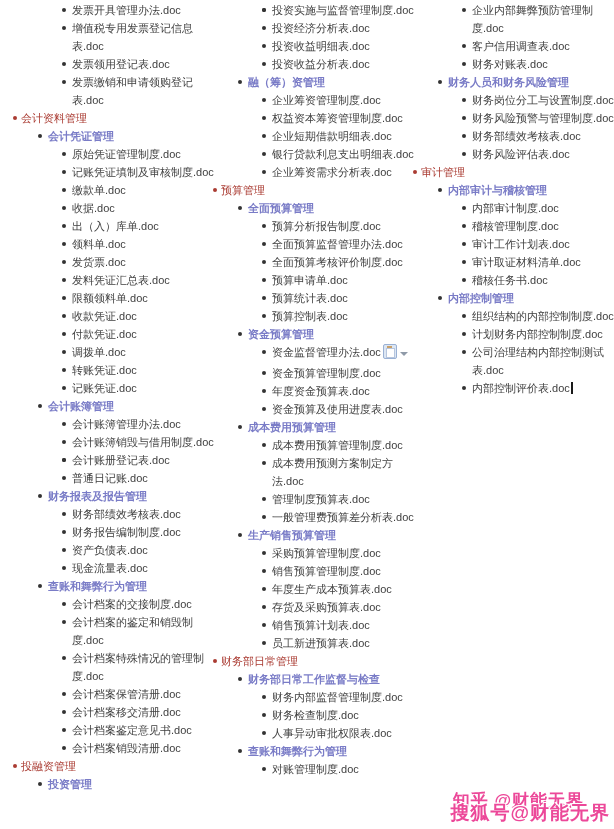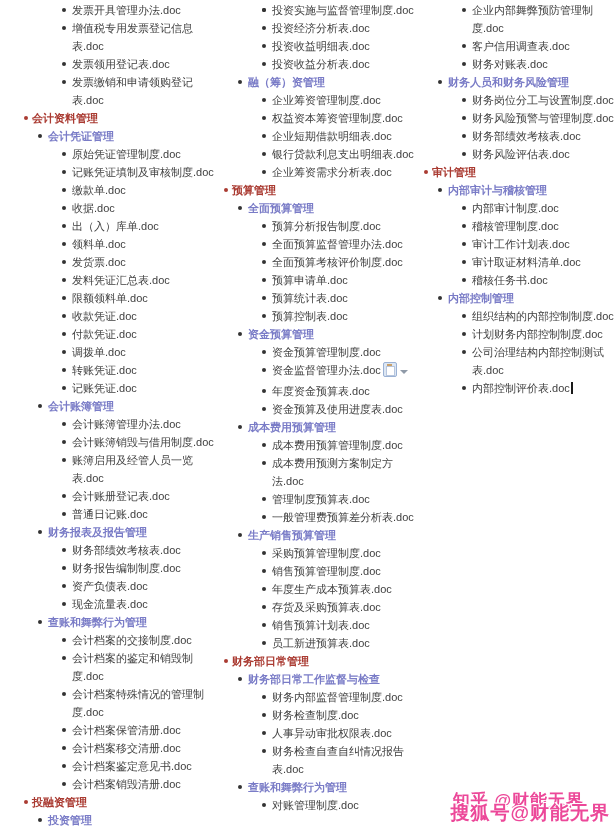--- a/index.html
+++ b/index.html
@@ -7,21 +7,21 @@
     width:614px;height:829px;overflow:hidden;position:relative;
     background:#ffffff;
     font-family:"Liberation Sans","DejaVu Sans",sans-serif;
   }
   .doc-canvas{position:absolute;inset:0;}
   .col{position:absolute;top:1px;width:220px;}
   .col1{left:0;} .col2{left:200px;} .col3{left:400px;}
   .item{position:relative;line-height:18px;font-size:11px;color:#3f3f3f;
         word-break:normal;overflow-wrap:normal;line-break:strict;}
   .item .bullet{position:absolute;top:7px;width:4px;height:4px;border-radius:50%;background:#333;}
-  .lv1{padding-left:21px;font-weight:bold;color:#aa3b32;margin-left:11px;}
+  .lv1{padding-left:21px;font-weight:normal;color:#aa3b32;}
   .lv1 .bullet{left:13px;background:#aa3b32;}
   .lv2{padding-left:48px;font-weight:bold;color:#7a7cc7;}
   .lv2 .bullet{left:38px;background:#333;}
   .lv3{padding-left:72px;padding-right:0;}
   .lv3 .bullet{left:62px;}
   .lv3 .txt{display:inline-block;max-width:148px;vertical-align:top;}
   .lv1 .txt,.lv2 .txt{display:inline-block;max-width:170px;vertical-align:top;}
 
   
   .paste-btn{display:inline-block;vertical-align:-3px;margin-left:2px;cursor:pointer;white-space:nowrap;}
@@ -61,21 +61,21 @@
       <div class="item lv3"><span class="bullet"></span><span class="txt">发料凭证汇总表.doc</span></div>
       <div class="item lv3"><span class="bullet"></span><span class="txt">限额领料单.doc</span></div>
       <div class="item lv3"><span class="bullet"></span><span class="txt">收款凭证.doc</span></div>
       <div class="item lv3"><span class="bullet"></span><span class="txt">付款凭证.doc</span></div>
       <div class="item lv3"><span class="bullet"></span><span class="txt">调拨单.doc</span></div>
       <div class="item lv3"><span class="bullet"></span><span class="txt">转账凭证.doc</span></div>
       <div class="item lv3"><span class="bullet"></span><span class="txt">记账凭证.doc</span></div>
       <div class="item lv2"><span class="bullet"></span><span class="txt">会计账簿管理</span></div>
       <div class="item lv3"><span class="bullet"></span><span class="txt">会计账簿管理办法.doc</span></div>
       <div class="item lv3"><span class="bullet"></span><span class="txt">会计账簿销毁与借用制度.doc</span></div>
-      <div class="item lv3"><span class="bullet"></span><span class="txt">账簿启用及经管人员一览表.doc</span></div>
+      <div class="item lv3"><span class="bullet"></span></div>
       <div class="item lv3"><span class="bullet"></span><span class="txt">会计账册登记表.doc</span></div>
       <div class="item lv3"><span class="bullet"></span><span class="txt">普通日记账.doc</span></div>
       <div class="item lv2"><span class="bullet"></span><span class="txt">财务报表及报告管理</span></div>
       <div class="item lv3"><span class="bullet"></span><span class="txt">财务部绩效考核表.doc</span></div>
       <div class="item lv3"><span class="bullet"></span><span class="txt">财务报告编制制度.doc</span></div>
       <div class="item lv3"><span class="bullet"></span><span class="txt">资产负债表.doc</span></div>
       <div class="item lv3"><span class="bullet"></span><span class="txt">现金流量表.doc</span></div>
       <div class="item lv2"><span class="bullet"></span><span class="txt">查账和舞弊行为管理</span></div>
       <div class="item lv3"><span class="bullet"></span><span class="txt">会计档案的交接制度.doc</span></div>
       <div class="item lv3"><span class="bullet"></span><span class="txt">会计档案的鉴定和销毁制度.doc</span></div>
@@ -101,42 +101,41 @@
       <div class="item lv3"><span class="bullet"></span><span class="txt">企业筹资需求分析表.doc</span></div>
       <div class="item lv1"><span class="bullet"></span><span class="txt">预算管理</span></div>
       <div class="item lv2"><span class="bullet"></span><span class="txt">全面预算管理</span></div>
       <div class="item lv3"><span class="bullet"></span><span class="txt">预算分析报告制度.doc</span></div>
       <div class="item lv3"><span class="bullet"></span><span class="txt">全面预算监督管理办法.doc</span></div>
       <div class="item lv3"><span class="bullet"></span><span class="txt">全面预算考核评价制度.doc</span></div>
       <div class="item lv3"><span class="bullet"></span><span class="txt">预算申请单.doc</span></div>
       <div class="item lv3"><span class="bullet"></span><span class="txt">预算统计表.doc</span></div>
       <div class="item lv3"><span class="bullet"></span><span class="txt">预算控制表.doc</span></div>
       <div class="item lv2"><span class="bullet"></span><span class="txt">资金预算管理</span></div>
+      <div class="item lv3"><span class="bullet"></span><span class="txt">资金监督管理办法.doc</span><span class="paste-btn"><span class="paste-page"></span><span class="paste-caret"></span></span></div>
       <div class="item lv3"><span class="bullet"></span><span class="txt">资金预算管理制度.doc</span></div>
-      <div class="item lv3"><span class="bullet"></span><span class="txt">资金监督管理办法.doc</span><span class="paste-btn"><span class="paste-page"></span><span class="paste-caret"></span></span></div>
       <div class="item lv3"><span class="bullet"></span><span class="txt">年度资金预算表.doc</span></div>
       <div class="item lv3"><span class="bullet"></span><span class="txt">资金预算及使用进度表.doc</span></div>
       <div class="item lv2"><span class="bullet"></span><span class="txt">成本费用预算管理</span></div>
       <div class="item lv3"><span class="bullet"></span><span class="txt">成本费用预算管理制度.doc</span></div>
       <div class="item lv3"><span class="bullet"></span><span class="txt">成本费用预测方案制定方法.doc</span></div>
       <div class="item lv3"><span class="bullet"></span><span class="txt">管理制度预算表.doc</span></div>
       <div class="item lv3"><span class="bullet"></span><span class="txt">一般管理费预算差分析表.doc</span></div>
       <div class="item lv2"><span class="bullet"></span><span class="txt">生产销售预算管理</span></div>
       <div class="item lv3"><span class="bullet"></span><span class="txt">采购预算管理制度.doc</span></div>
       <div class="item lv3"><span class="bullet"></span><span class="txt">销售预算管理制度.doc</span></div>
       <div class="item lv3"><span class="bullet"></span><span class="txt">年度生产成本预算表.doc</span></div>
       <div class="item lv3"><span class="bullet"></span><span class="txt">存货及采购预算表.doc</span></div>
       <div class="item lv3"><span class="bullet"></span><span class="txt">销售预算计划表.doc</span></div>
       <div class="item lv3"><span class="bullet"></span><span class="txt">员工新进预算表.doc</span></div>
       <div class="item lv1"><span class="bullet"></span><span class="txt">财务部日常管理</span></div>
       <div class="item lv2"><span class="bullet"></span><span class="txt">财务部日常工作监督与检查</span></div>
       <div class="item lv3"><span class="bullet"></span><span class="txt">财务内部监督管理制度.doc</span></div>
       <div class="item lv3"><span class="bullet"></span><span class="txt">财务检查制度.doc</span></div>
       <div class="item lv3"><span class="bullet"></span><span class="txt">人事异动审批权限表.doc</span></div>
-      <div class="item lv3"><span class="bullet"></span><span class="txt">财务检查自查自纠情况报告表.doc</span></div>
       <div class="item lv2"><span class="bullet"></span><span class="txt">查账和舞弊行为管理</span></div>
       <div class="item lv3"><span class="bullet"></span><span class="txt">对账管理制度.doc</span></div>
     </div>
   <div class="col col3">
       <div class="item lv3"><span class="bullet"></span><span class="txt">企业内部舞弊预防管理制度.doc</span></div>
       <div class="item lv3"><span class="bullet"></span><span class="txt">客户信用调查表.doc</span></div>
       <div class="item lv3"><span class="bullet"></span><span class="txt">财务对账表.doc</span></div>
       <div class="item lv2"><span class="bullet"></span><span class="txt">财务人员和财务风险管理</span></div>
       <div class="item lv3"><span class="bullet"></span><span class="txt">财务岗位分工与设置制度.doc</span></div>
       <div class="item lv3"><span class="bullet"></span><span class="txt">财务风险预警与管理制度.doc</span></div>

